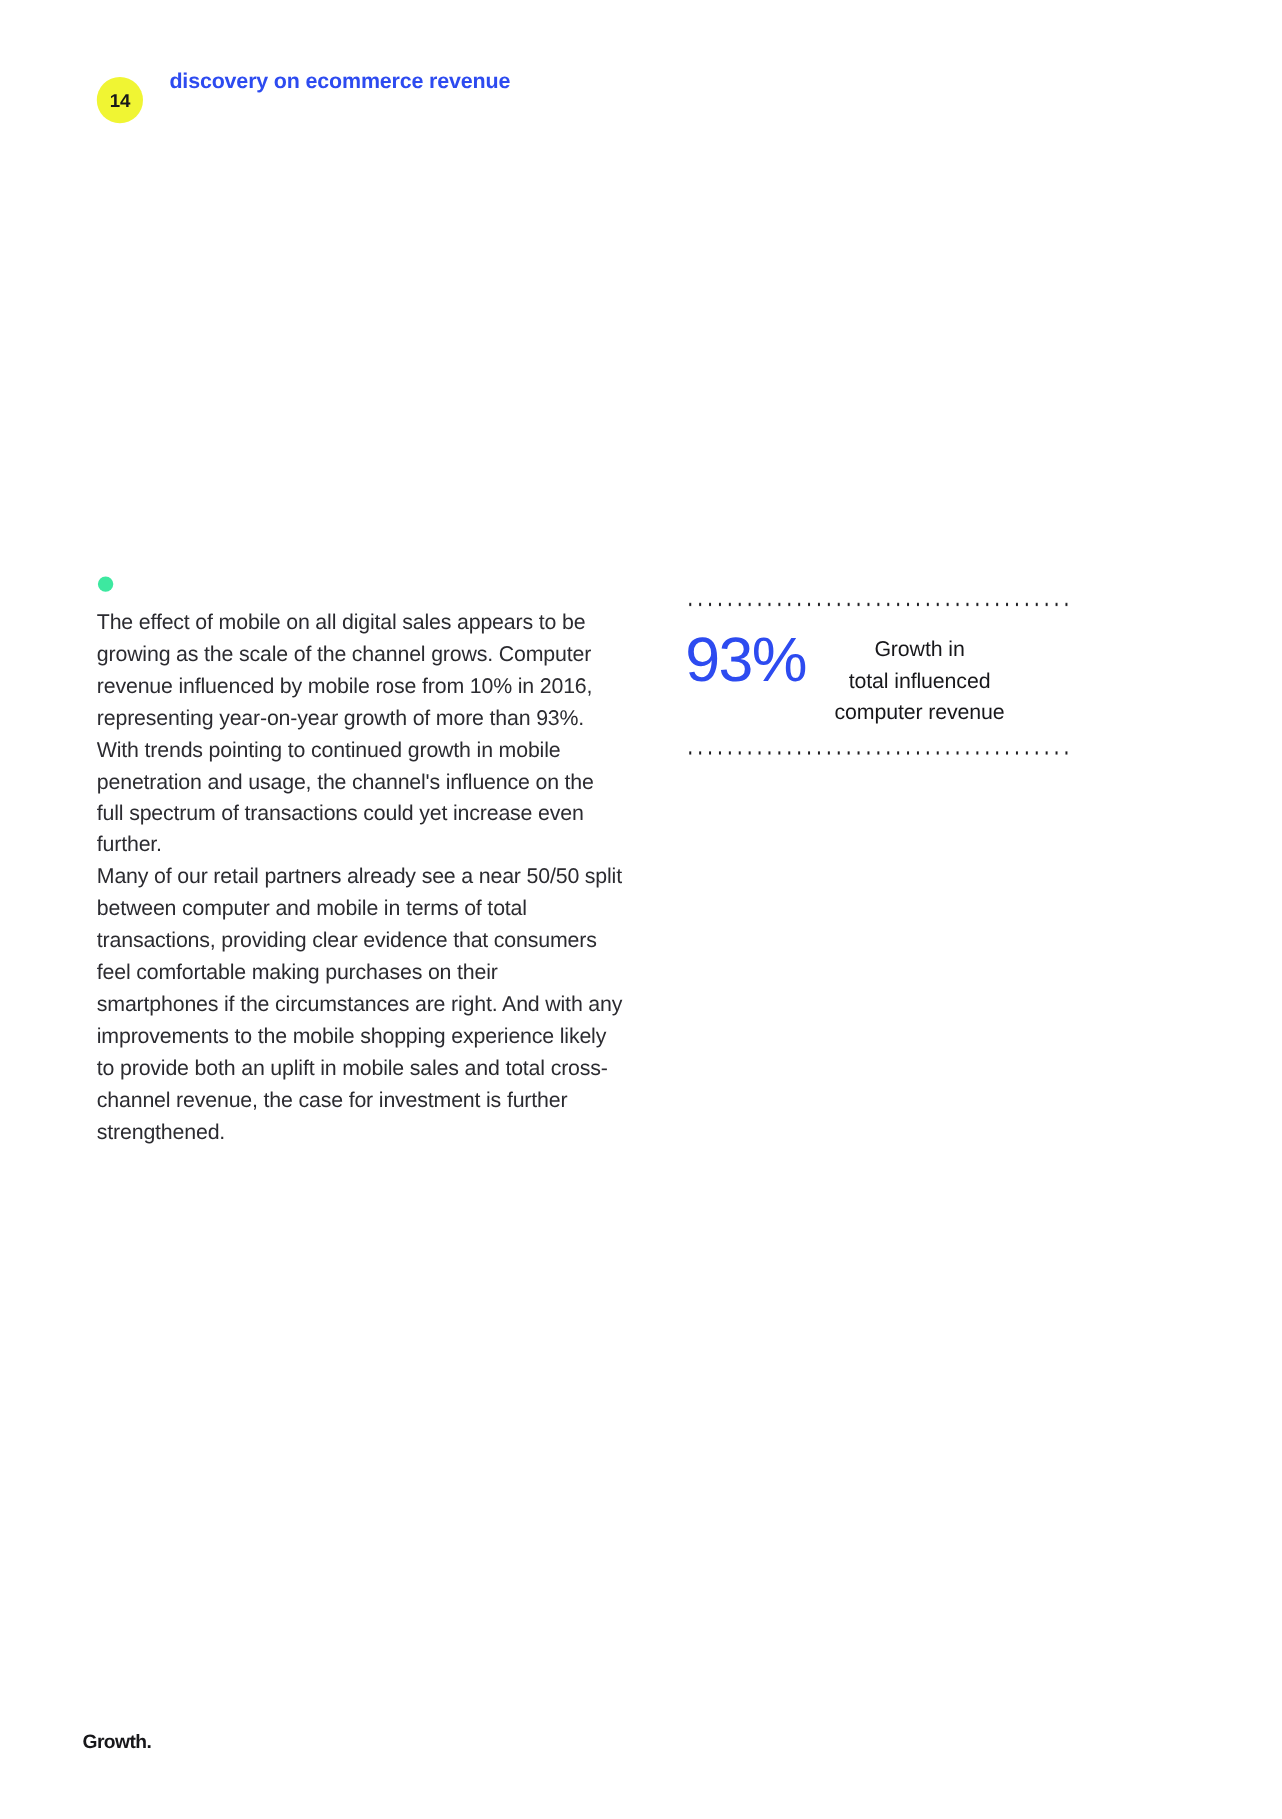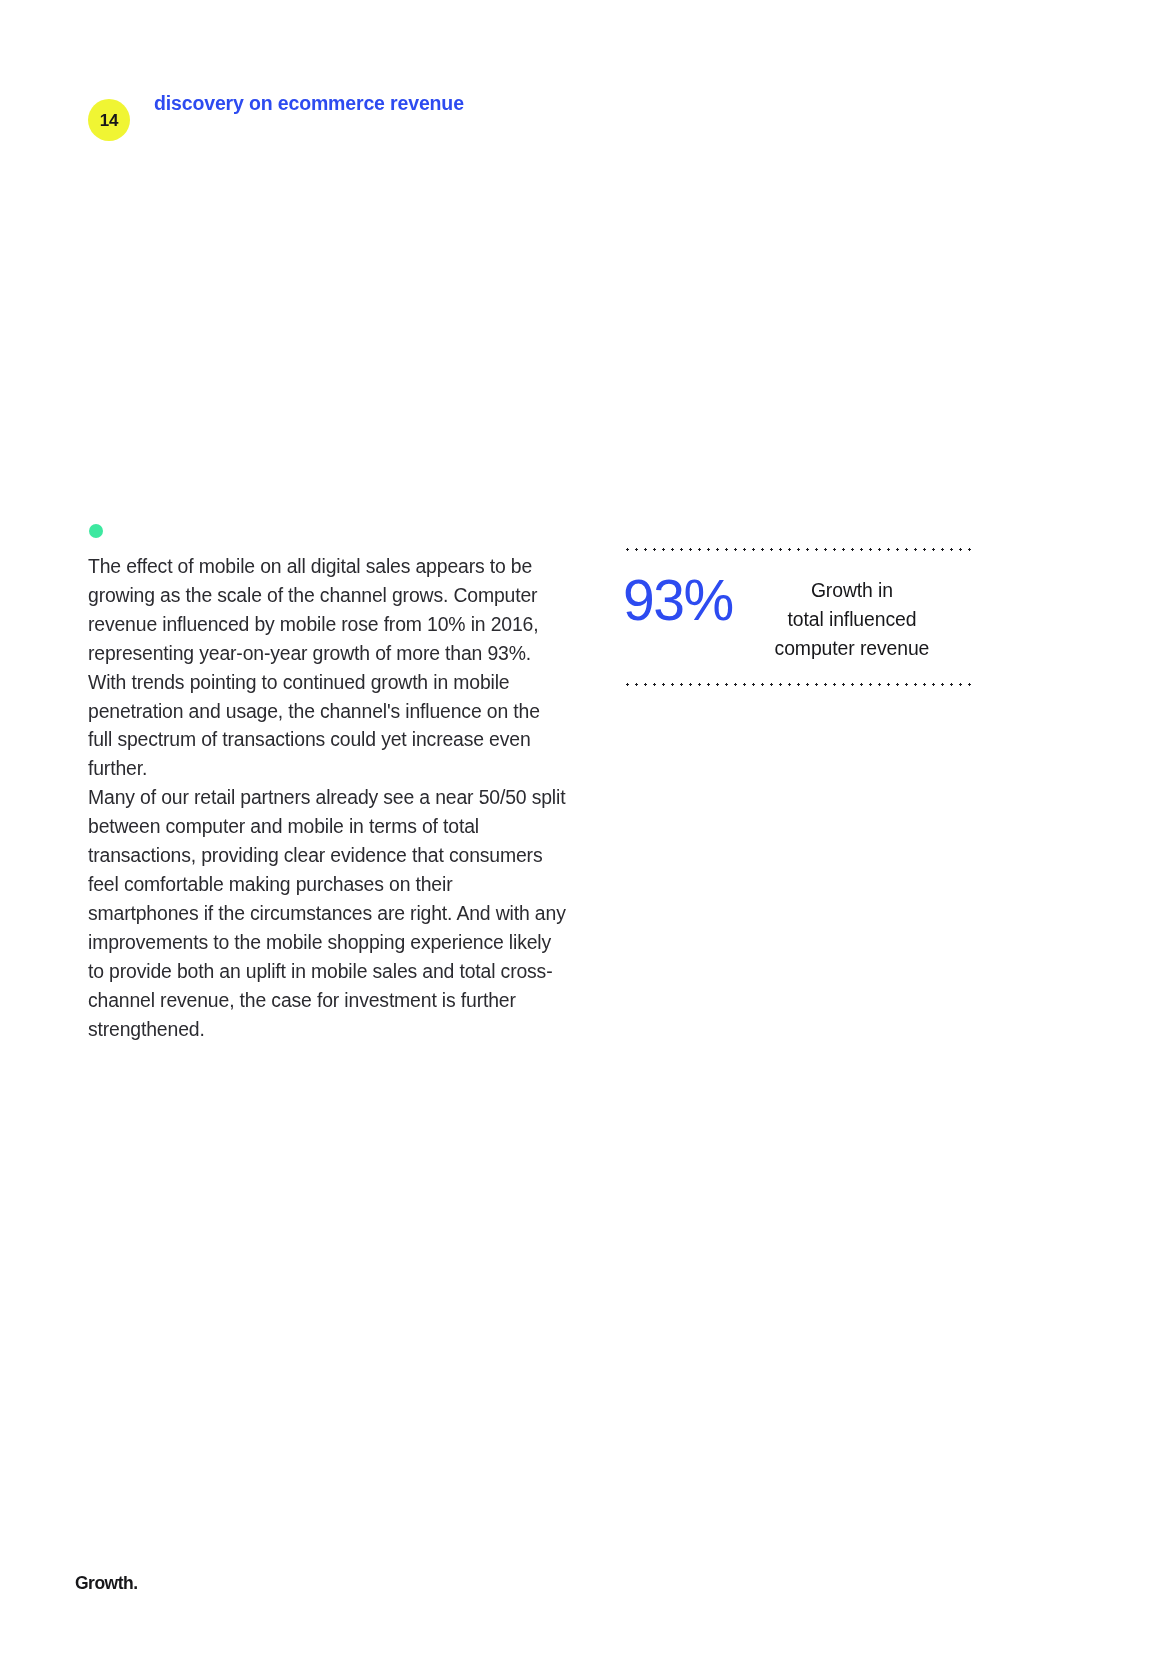--- a/index.html
+++ b/index.html
@@ -23,21 +23,20 @@
   }
 
   
   .header {
     position: absolute;
     left: 88px;
     top: 62px;
     display: flex;
     align-items: flex-start;
     gap: 24px;
-    margin-top: 29px;
   }
   .page-badge {
     width: 42px;
     height: 42px;
     border-radius: 50%;
     background: #f0f533;
     display: flex;
     align-items: center;
     justify-content: center;
     flex: 0 0 auto;
@@ -101,21 +100,21 @@
     height: 3px;
     width: 100%;
     background-image: radial-gradient(circle, #1a1a1e 1.2px, rgba(0,0,0,0) 1.3px);
     background-size: 9px 3px;
     background-repeat: repeat-x;
     background-position: left center;
   }
   .stat-inner {
     display: flex;
     align-items: flex-start;
-    gap: 42px;
+    gap: 26px;
     padding: 21px 0 20px 0;
   }
   .stat-value {
     color: #2d4bf0;
     font-size: 57px;
     font-weight: 300;
     line-height: 1;
     letter-spacing: -1.5px;
     white-space: nowrap;
     flex: 0 0 auto;

